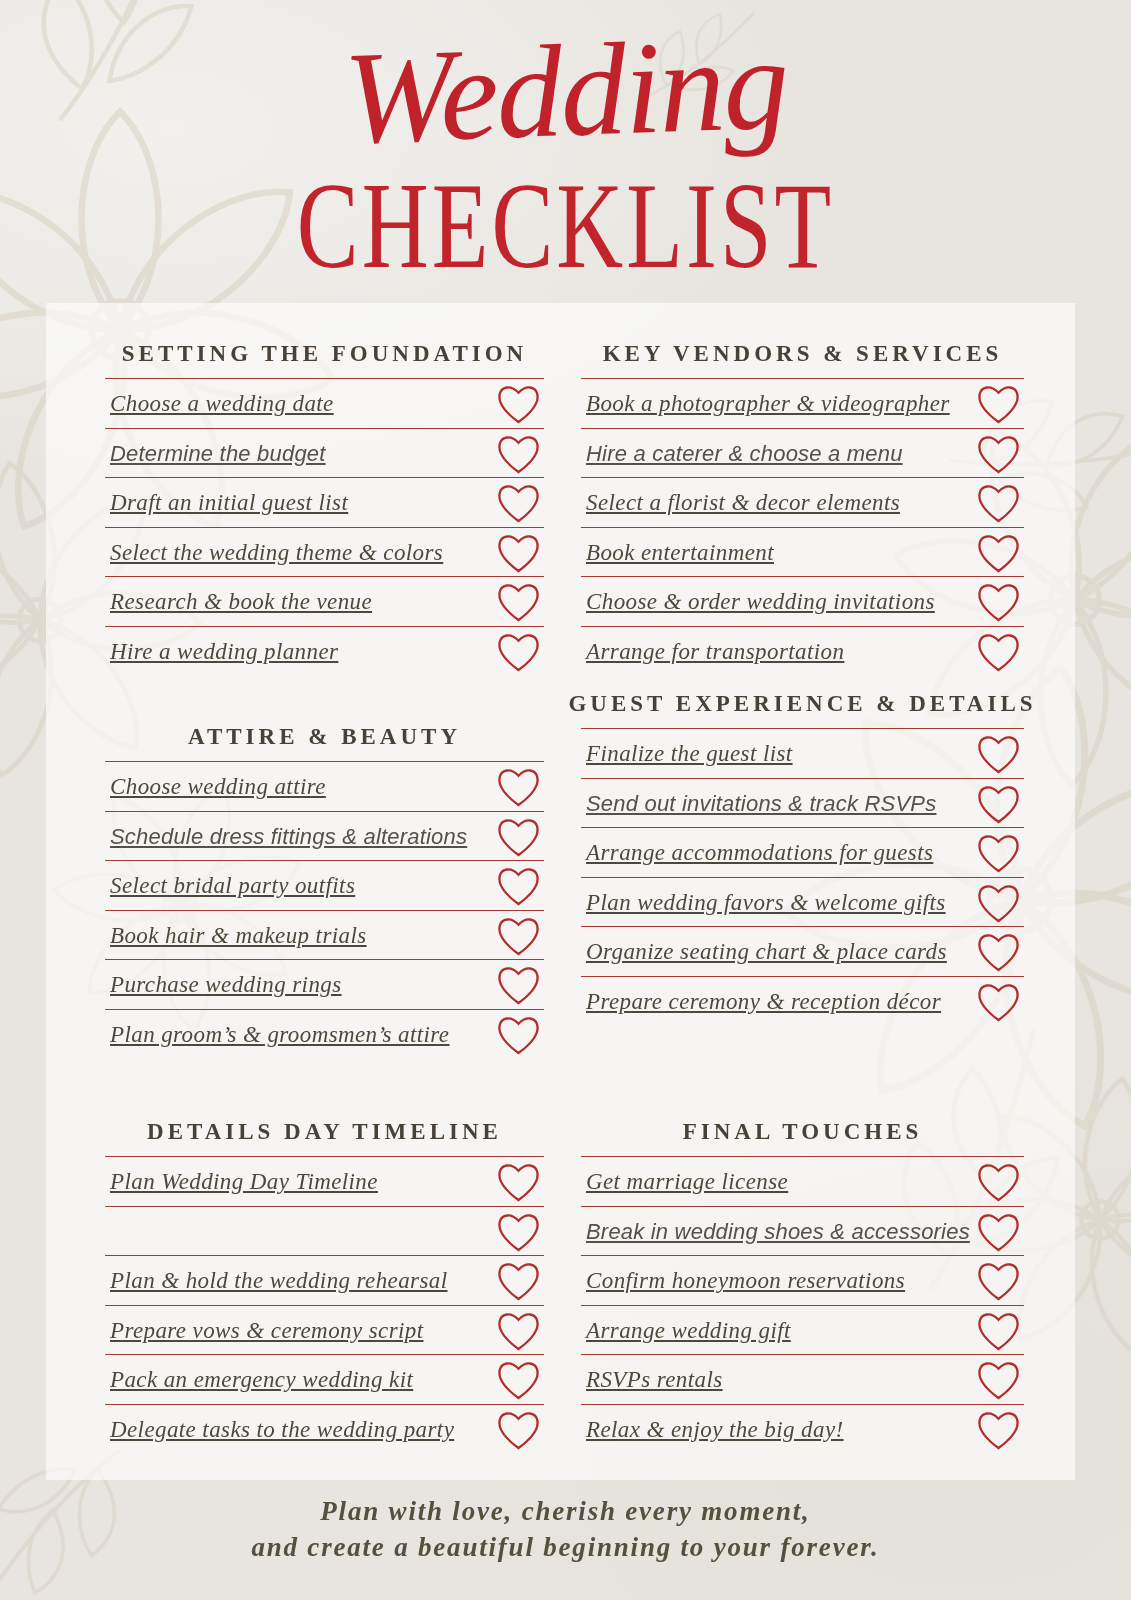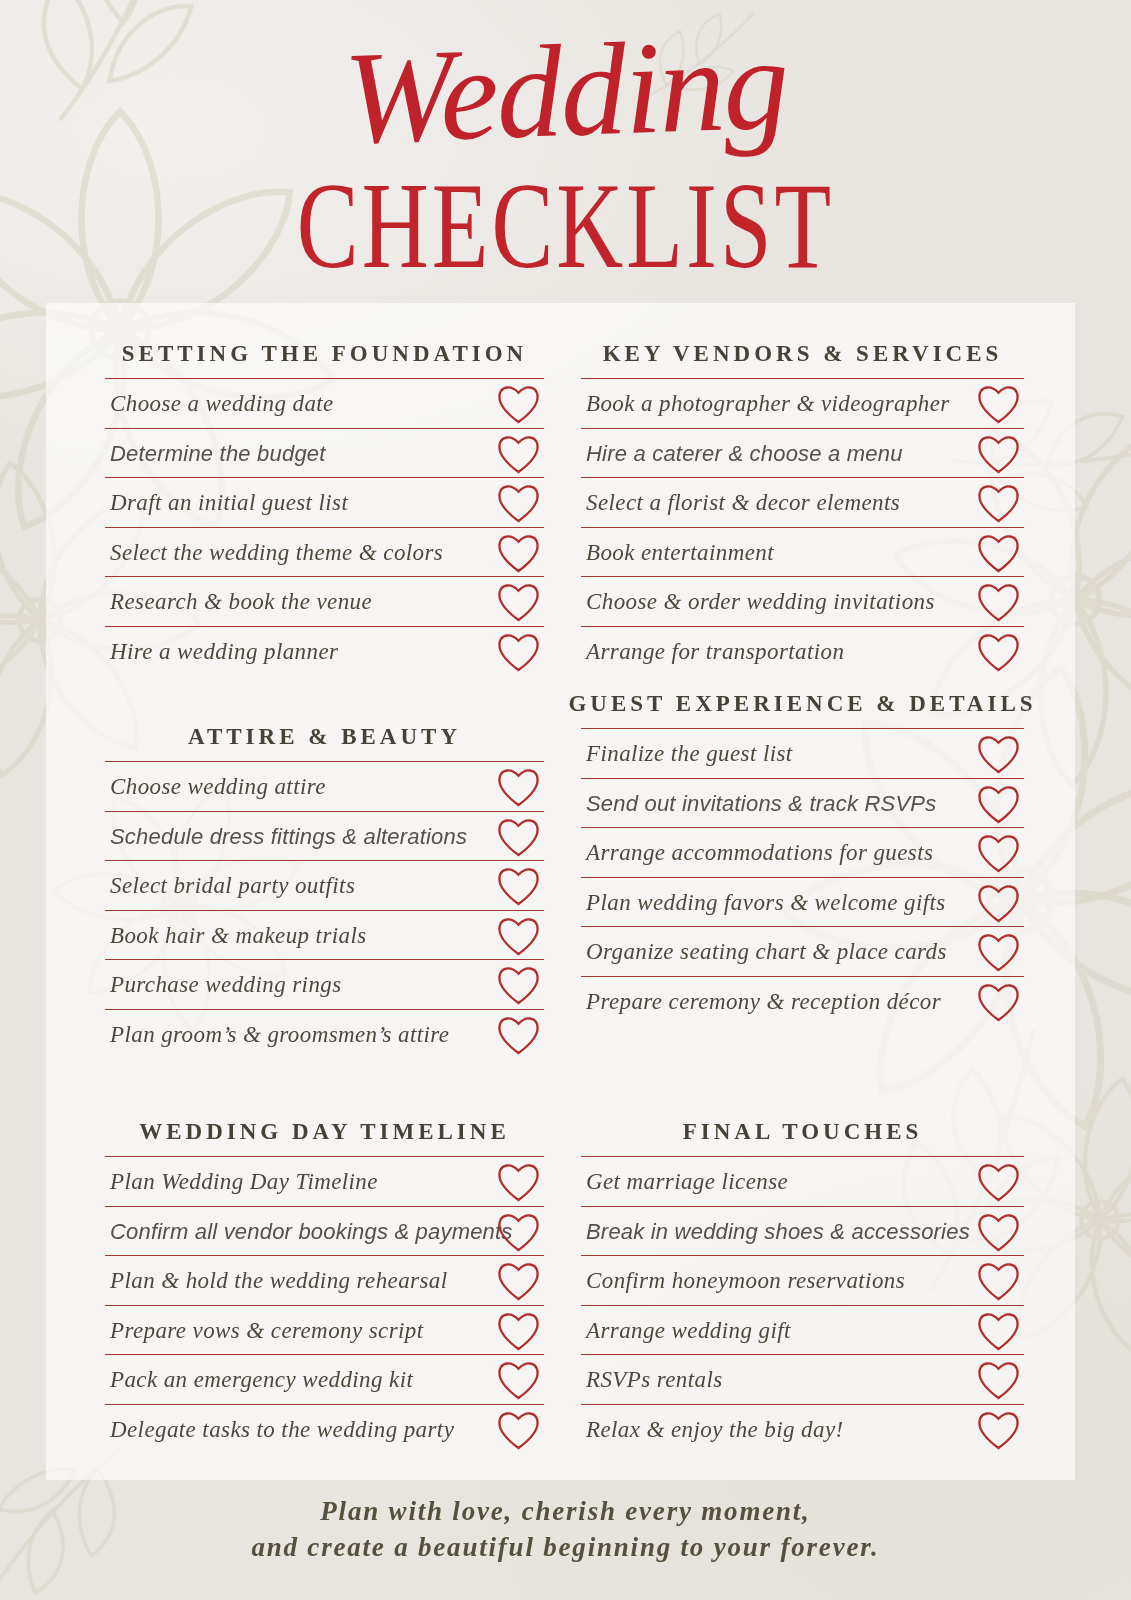--- a/index.html
+++ b/index.html
@@ -53,20 +53,21 @@
     position:relative;height:49.5px;
     border-top:1.6px solid #a63833;
     display:flex;align-items:center;
     box-sizing:border-box;
   }
   .row .label{
     font-style:italic;font-size:23px;
     color:#4d473d;letter-spacing:0.4px;
     padding-left:5px;white-space:nowrap;
     padding-top:2px;
+    text-decoration:underline;
   }
   .row.alt .label{
     font-family:"Liberation Sans", sans-serif;
     font-size:22px;color:#54504a;letter-spacing:0.2px;
   }
   .heart{position:absolute;right:2px;top:3px;width:47px;height:43px;}
   .footer{
     position:absolute;top:1494px;left:0;width:100%;
     text-align:center;
     font-weight:bold;font-style:italic;
@@ -279,30 +280,29 @@
     </div>
     <div class="row">
       <span class="label">Prepare ceremony &amp; reception décor</span>
       <svg class="heart" viewBox="0 0 48 44" xmlns="http://www.w3.org/2000/svg">
         <path d="M24 41 C 9 30, 2.5 20, 5 11.5 C 7 5, 16 2.5, 24 11 C 32 2.5, 41 5, 43 11.5 C 45.5 20, 39 30, 24 41 Z" fill="none" stroke="#b02f2c" stroke-width="2.4"></path>
       </svg>
     </div>
   </div>
 
   <div class="section" id="s5">
-    <div class="section-title">WEDDING DAY TIMELINE</div>
+    <div class="section-title">DETAILS DAY TIMELINE</div>
 
   <div class="row">
       <span class="label">Plan Wedding Day Timeline</span>
       <svg class="heart" viewBox="0 0 48 44" xmlns="http://www.w3.org/2000/svg">
         <path d="M24 41 C 9 30, 2.5 20, 5 11.5 C 7 5, 16 2.5, 24 11 C 32 2.5, 41 5, 43 11.5 C 45.5 20, 39 30, 24 41 Z" fill="none" stroke="#b02f2c" stroke-width="2.4"></path>
       </svg>
     </div>
     <div class="row alt">
-      <span class="label">Confirm all vendor bookings &amp; payments</span>
       <svg class="heart" viewBox="0 0 48 44" xmlns="http://www.w3.org/2000/svg">
         <path d="M24 41 C 9 30, 2.5 20, 5 11.5 C 7 5, 16 2.5, 24 11 C 32 2.5, 41 5, 43 11.5 C 45.5 20, 39 30, 24 41 Z" fill="none" stroke="#b02f2c" stroke-width="2.4"></path>
       </svg>
     </div>
     <div class="row">
       <span class="label">Plan &amp; hold the wedding rehearsal</span>
       <svg class="heart" viewBox="0 0 48 44" xmlns="http://www.w3.org/2000/svg">
         <path d="M24 41 C 9 30, 2.5 20, 5 11.5 C 7 5, 16 2.5, 24 11 C 32 2.5, 41 5, 43 11.5 C 45.5 20, 39 30, 24 41 Z" fill="none" stroke="#b02f2c" stroke-width="2.4"></path>
       </svg>
     </div>

